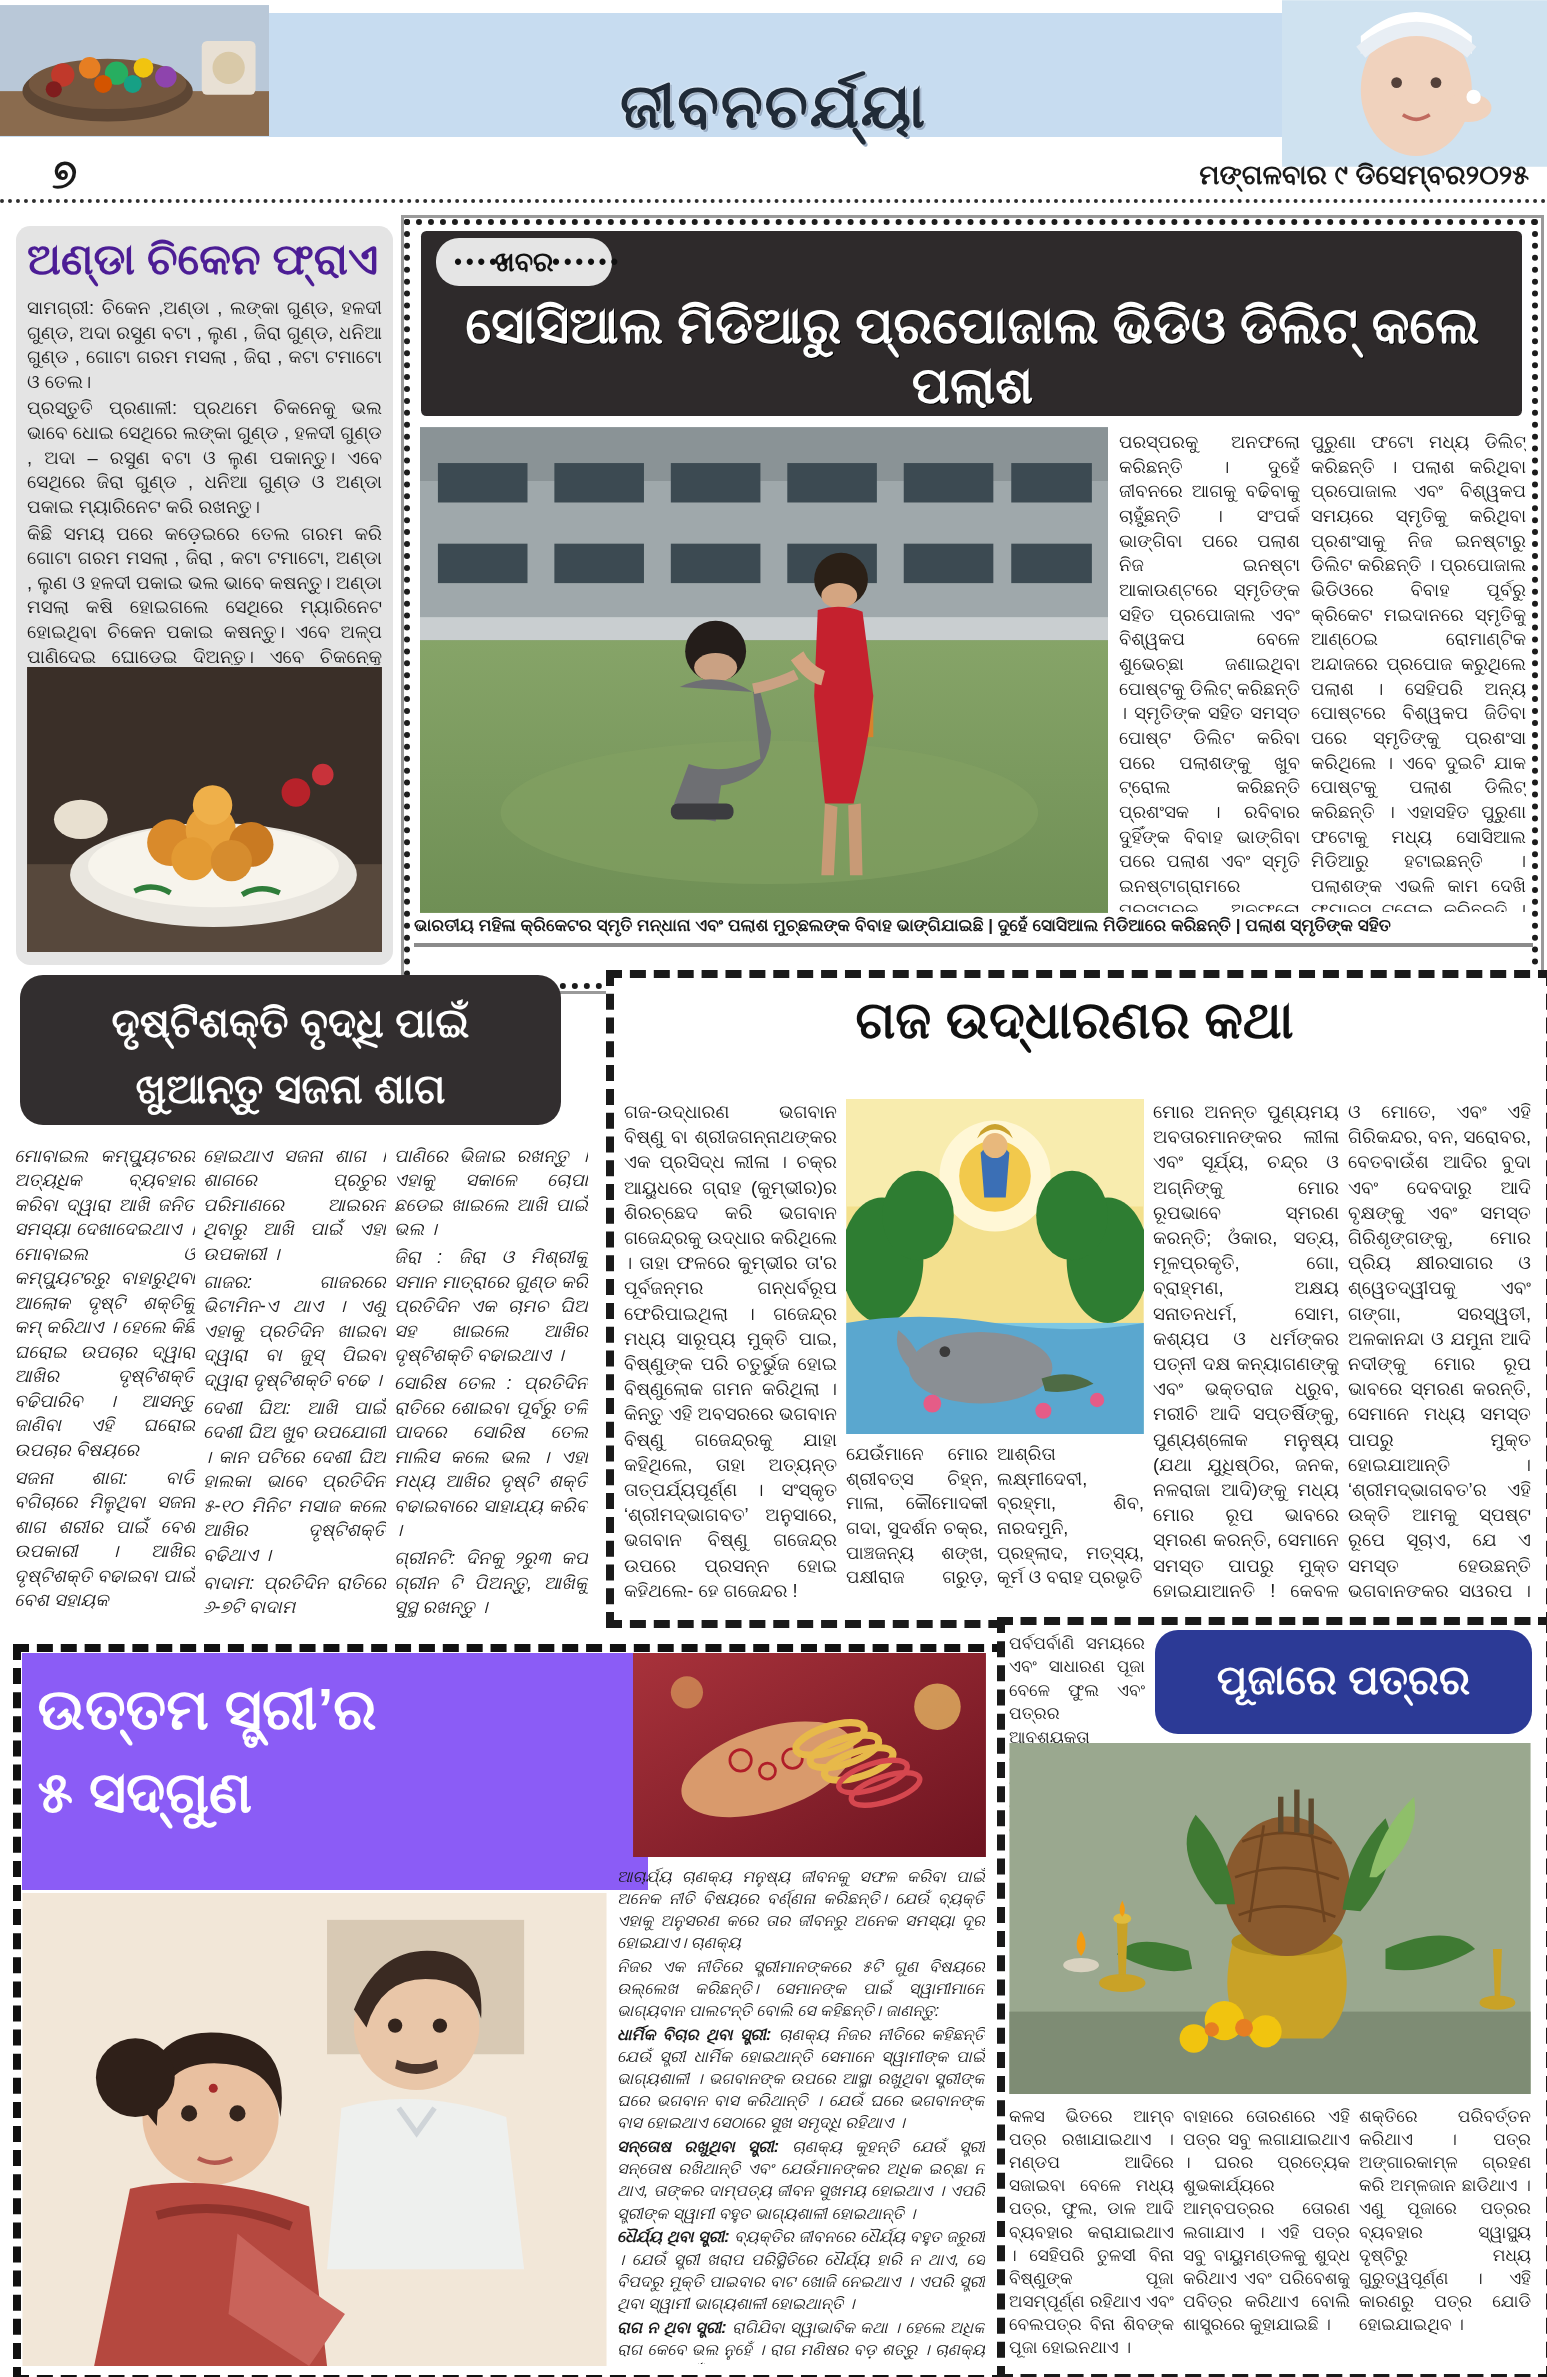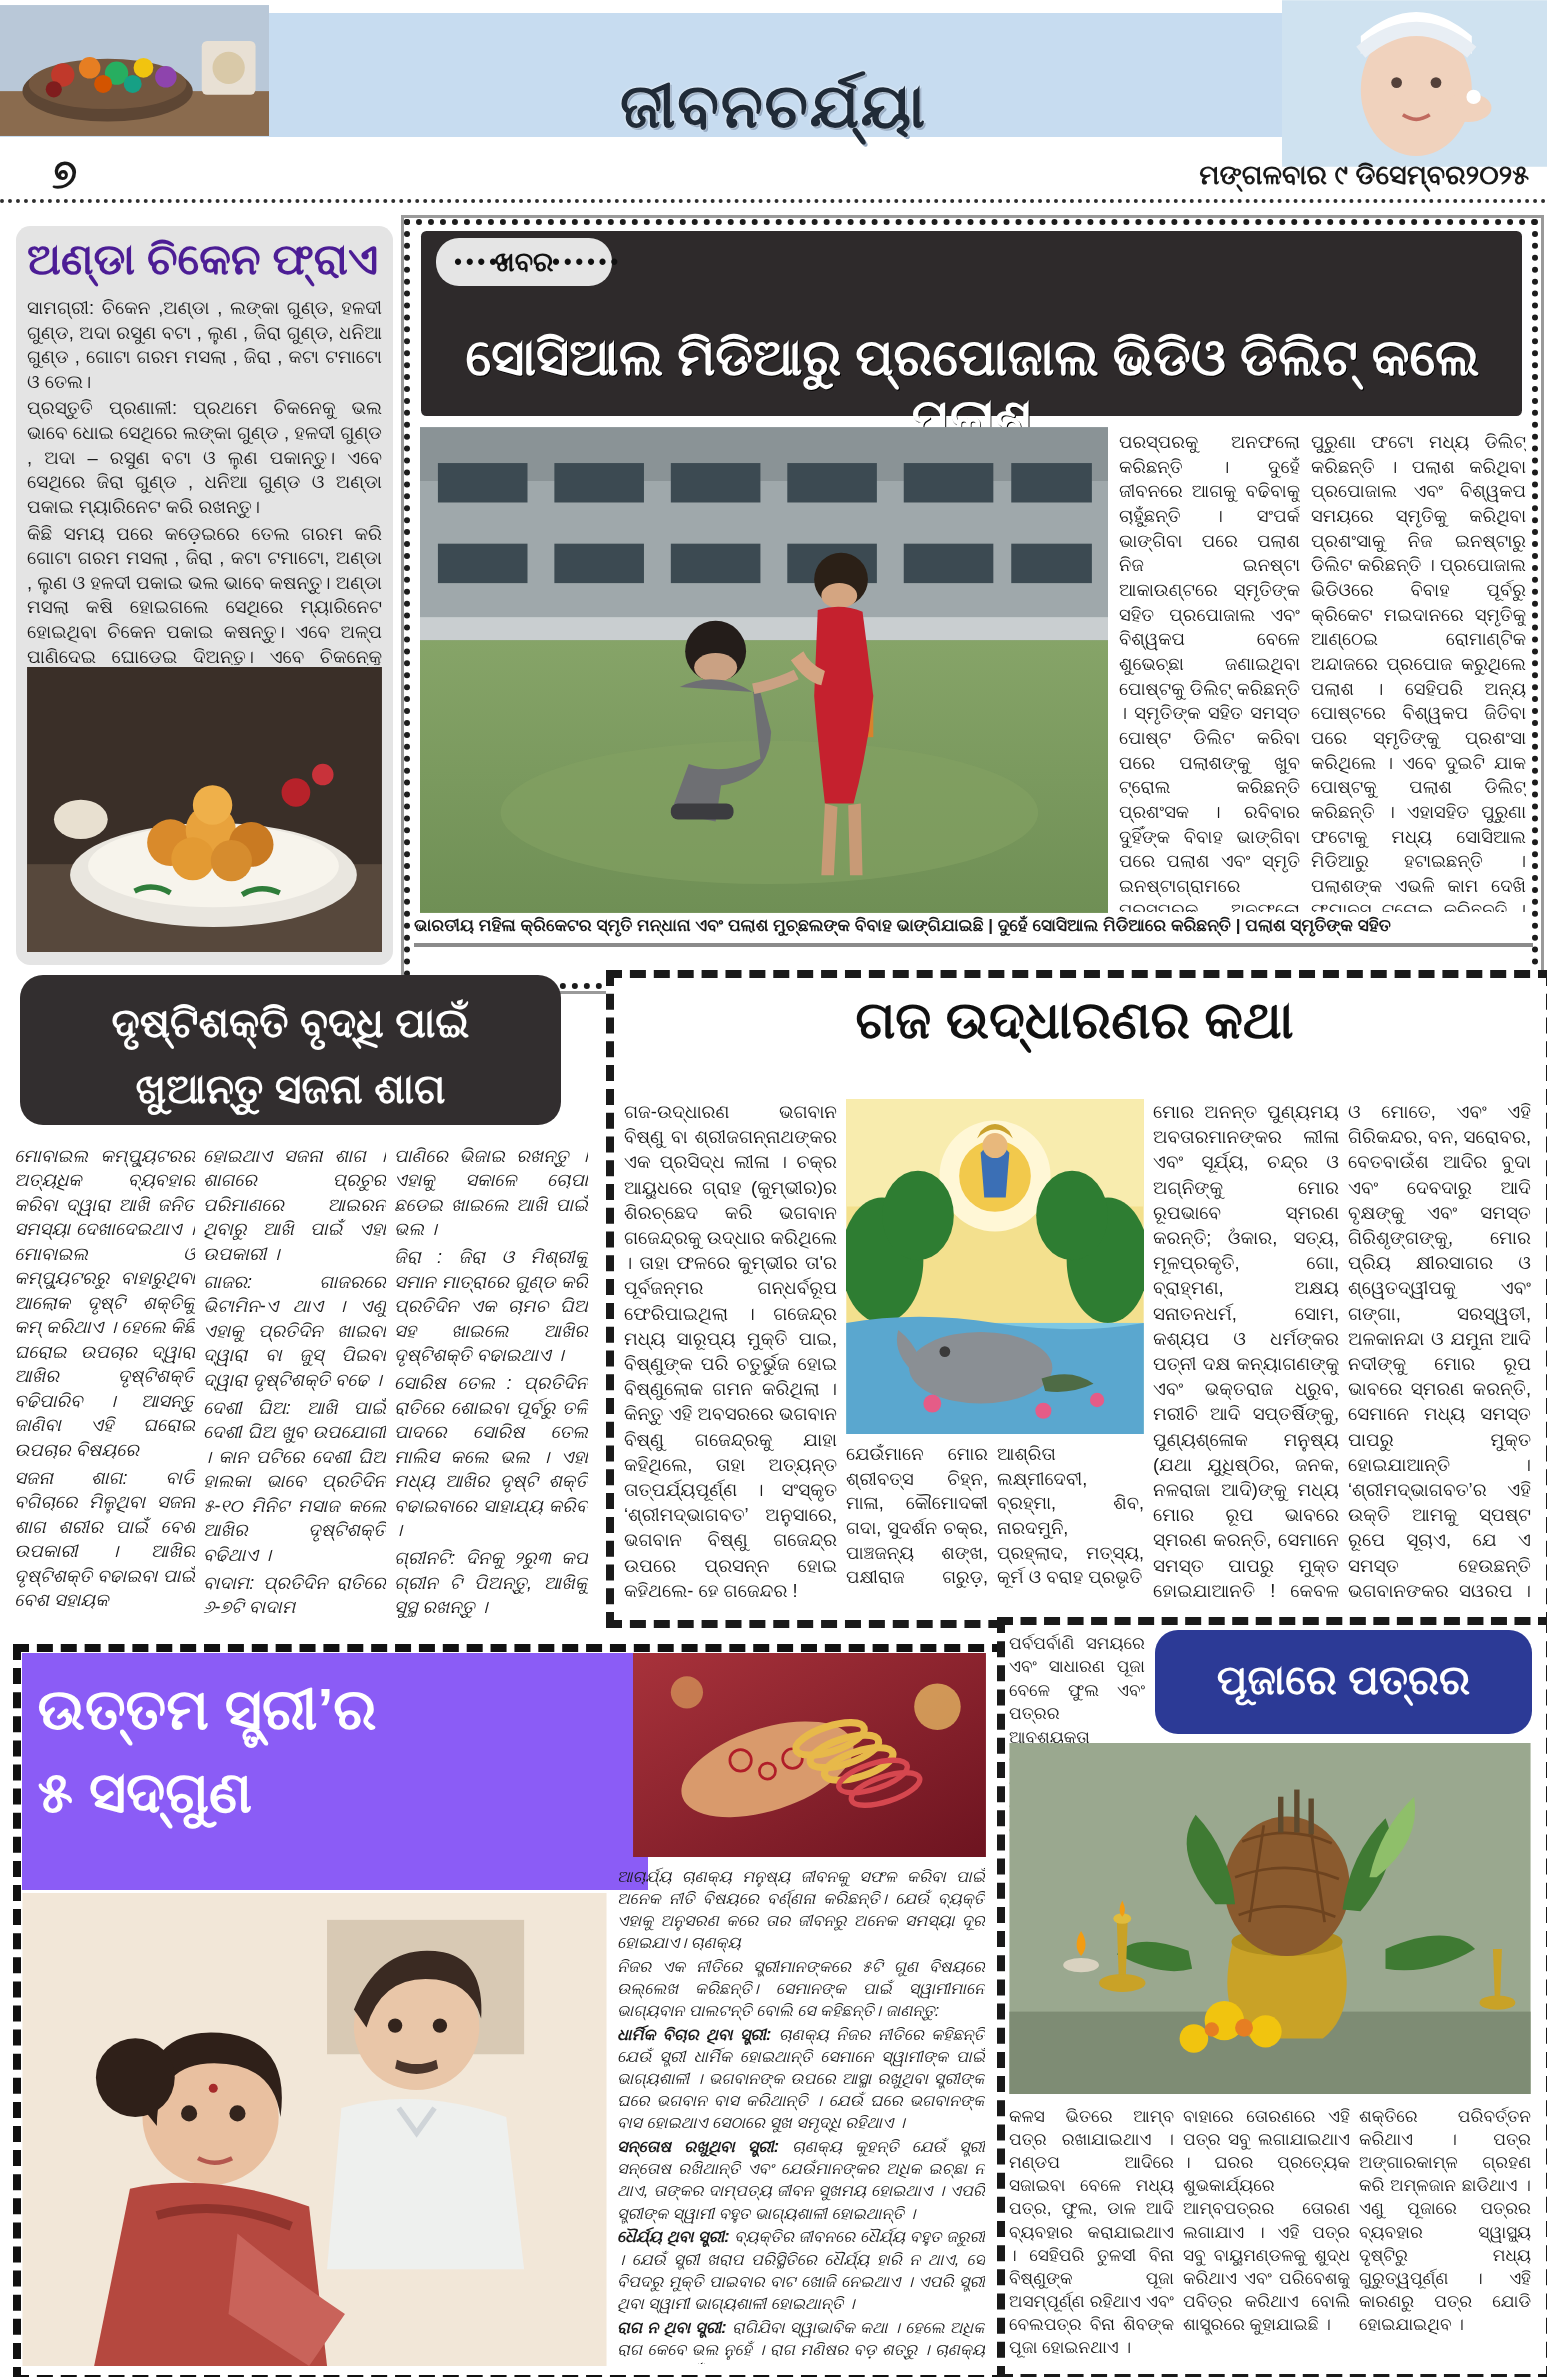--- a/index.html
+++ b/index.html
@@ -21,21 +21,21 @@
   #recipe-body{left:27px;top:296px;width:355px;height:369px;font-size:18.4px;line-height:1.34;}
   #recipe-body p{margin:0 0 1.8px 0;}
   
   #news-box{left:401px;top:215px;width:1137px;height:773px;border:3.6px solid #9a9a9a;}
   #news-inner{left:404px;top:219px;width:1122px;height:758px;border:6.3px dotted #1c1c1c;}
   #news-dark{left:421px;top:231px;width:1101px;height:185px;background:#2e2a2b;border-radius:5.4px;}
   #news-kicker{left:436px;top:238px;width:176px;height:48px;background:#e5e5e5;border-radius:23px;
                text-align:center;font-size:27px;font-weight:bold;line-height:48px;color:#111;}
   .kicker-dots{position:absolute;top:249px;font-size:23px;letter-spacing:3.6px;color:#111;}
   #news-headline{left:430px;top:296px;width:1085px;text-align:center;color:#ffffff;
-                 font-size:51px;font-weight:bold;text-shadow:0.9px 0.9px 0 #000;margin-top:32px;}
+                 font-size:51px;font-weight:bold;text-shadow:0.9px 0.9px 0 #000;}
   #news-photo{left:420px;top:427px;width:688px;height:486px;}
   .news-col{top:430px;height:482px;font-size:18px;line-height:1.37;}
   #news-col1{left:1119px;width:181px;}
   #news-col2{left:1311px;width:215px;}
   #news-caption{left:414px;top:916px;width:1119px;font-size:17px;font-weight:600;
                 border-bottom:4.5px solid #8a8a8a;padding-bottom:7.2px;}
   
   #eyes-head-box{left:20px;top:975px;width:541px;height:150px;background:#322e2f;border-radius:23px;
                  color:#fff;text-align:center;font-weight:bold;font-size:41px;line-height:1.6;}
   .eyes-col{top:1144px;height:491px;font-size:18px;line-height:1.36;font-style:italic;}

